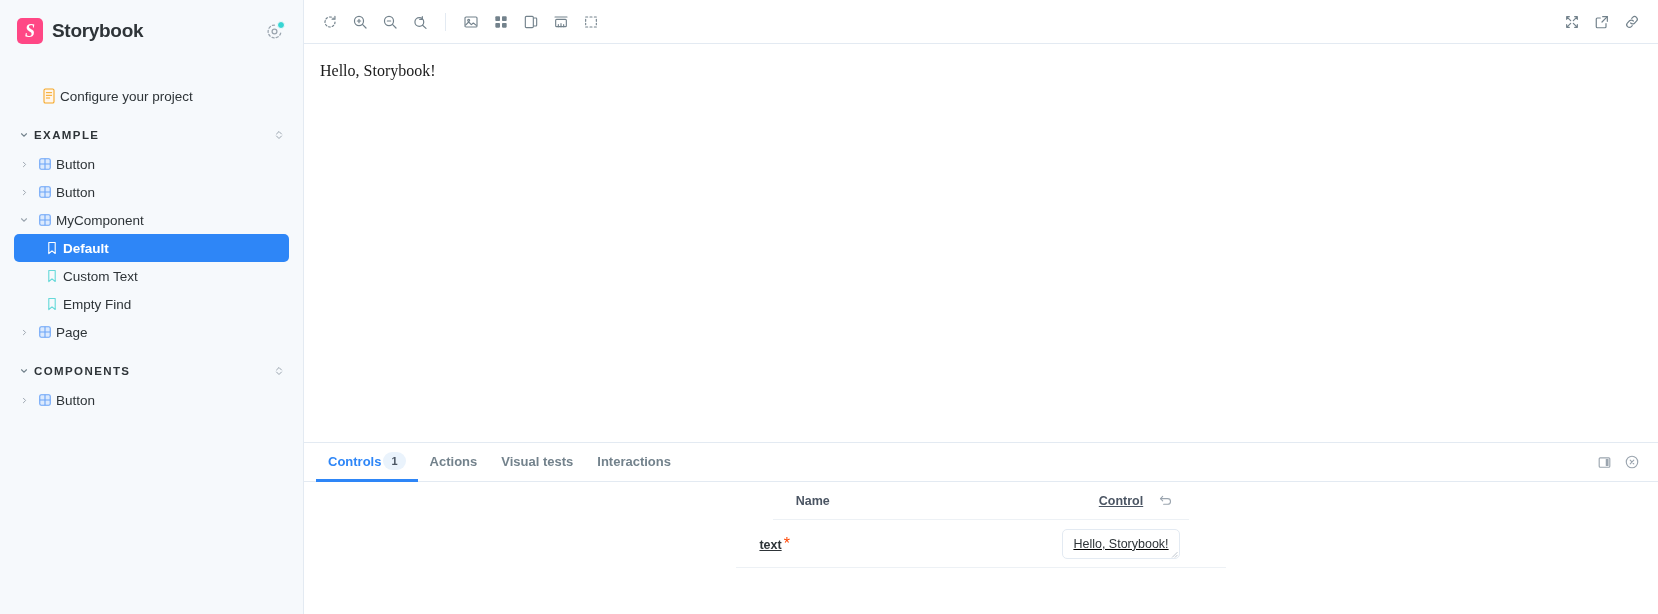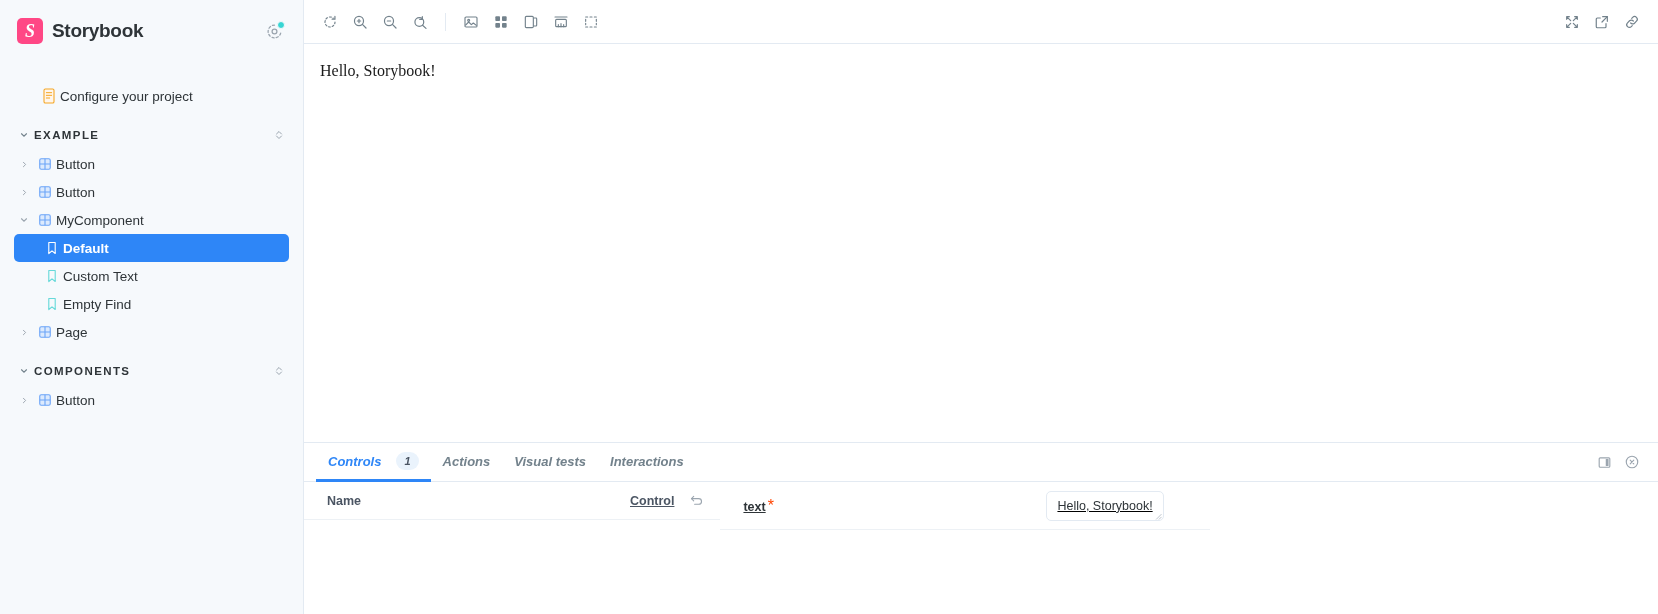--- a/index.html
+++ b/index.html
@@ -122,41 +122,40 @@
     background: #ffffff;
     display: flex; flex-direction: column;
   }
   .panel-tabs {
     height: 39px; flex:0 0 39px;
     display: flex; align-items: stretch;
     border-bottom: 1px solid #E3EAF2;
     padding: 0 12px;
   }
   .ptab {
-    display: flex; align-items: center; gap: 15px;
+    display: flex; align-items: center; gap: 2px;
     padding: 0 12px; font-size: 13px; font-weight: bold;
     color: #73828C; cursor: pointer;
     border-bottom: 3px solid transparent;
     margin-bottom: -1px;
-    font-style: italic;
   }
   .ptab.active { color: #2E86F7; border-bottom-color: #2E86F7; }
   .pbadge {
     background: #EAF3FC; color: #4B5563;
     border-radius: 10px; font-size: 11px; font-weight: bold;
     padding: 2px 8px; line-height: 1.3; min-width: 22px; text-align: center;
   }
   .ptabs-spacer { flex: 1; }
   .picon {
     width: 28px; height: 28px; align-self: center;
     display: flex; align-items: center; justify-content: center;
     color: #9BA5AF; cursor: pointer; border-radius: 4px;
   }
 
-  .ctable { display: flex; flex-direction: row; }
+  .ctable { display: flex; flex-direction: column; align-items: center; }
   .ctrow {
     display: flex; align-items: center;
     border-bottom: 1px solid #EDF1F5;
     padding: 0 16px 0 16px;
   }
   .ctrow.head { height: 38px; }
   .ctrow.body { height: 48px; }
   .cth {
     font-size: 12.5px; font-weight: bold; color: #4B5563;
   }

